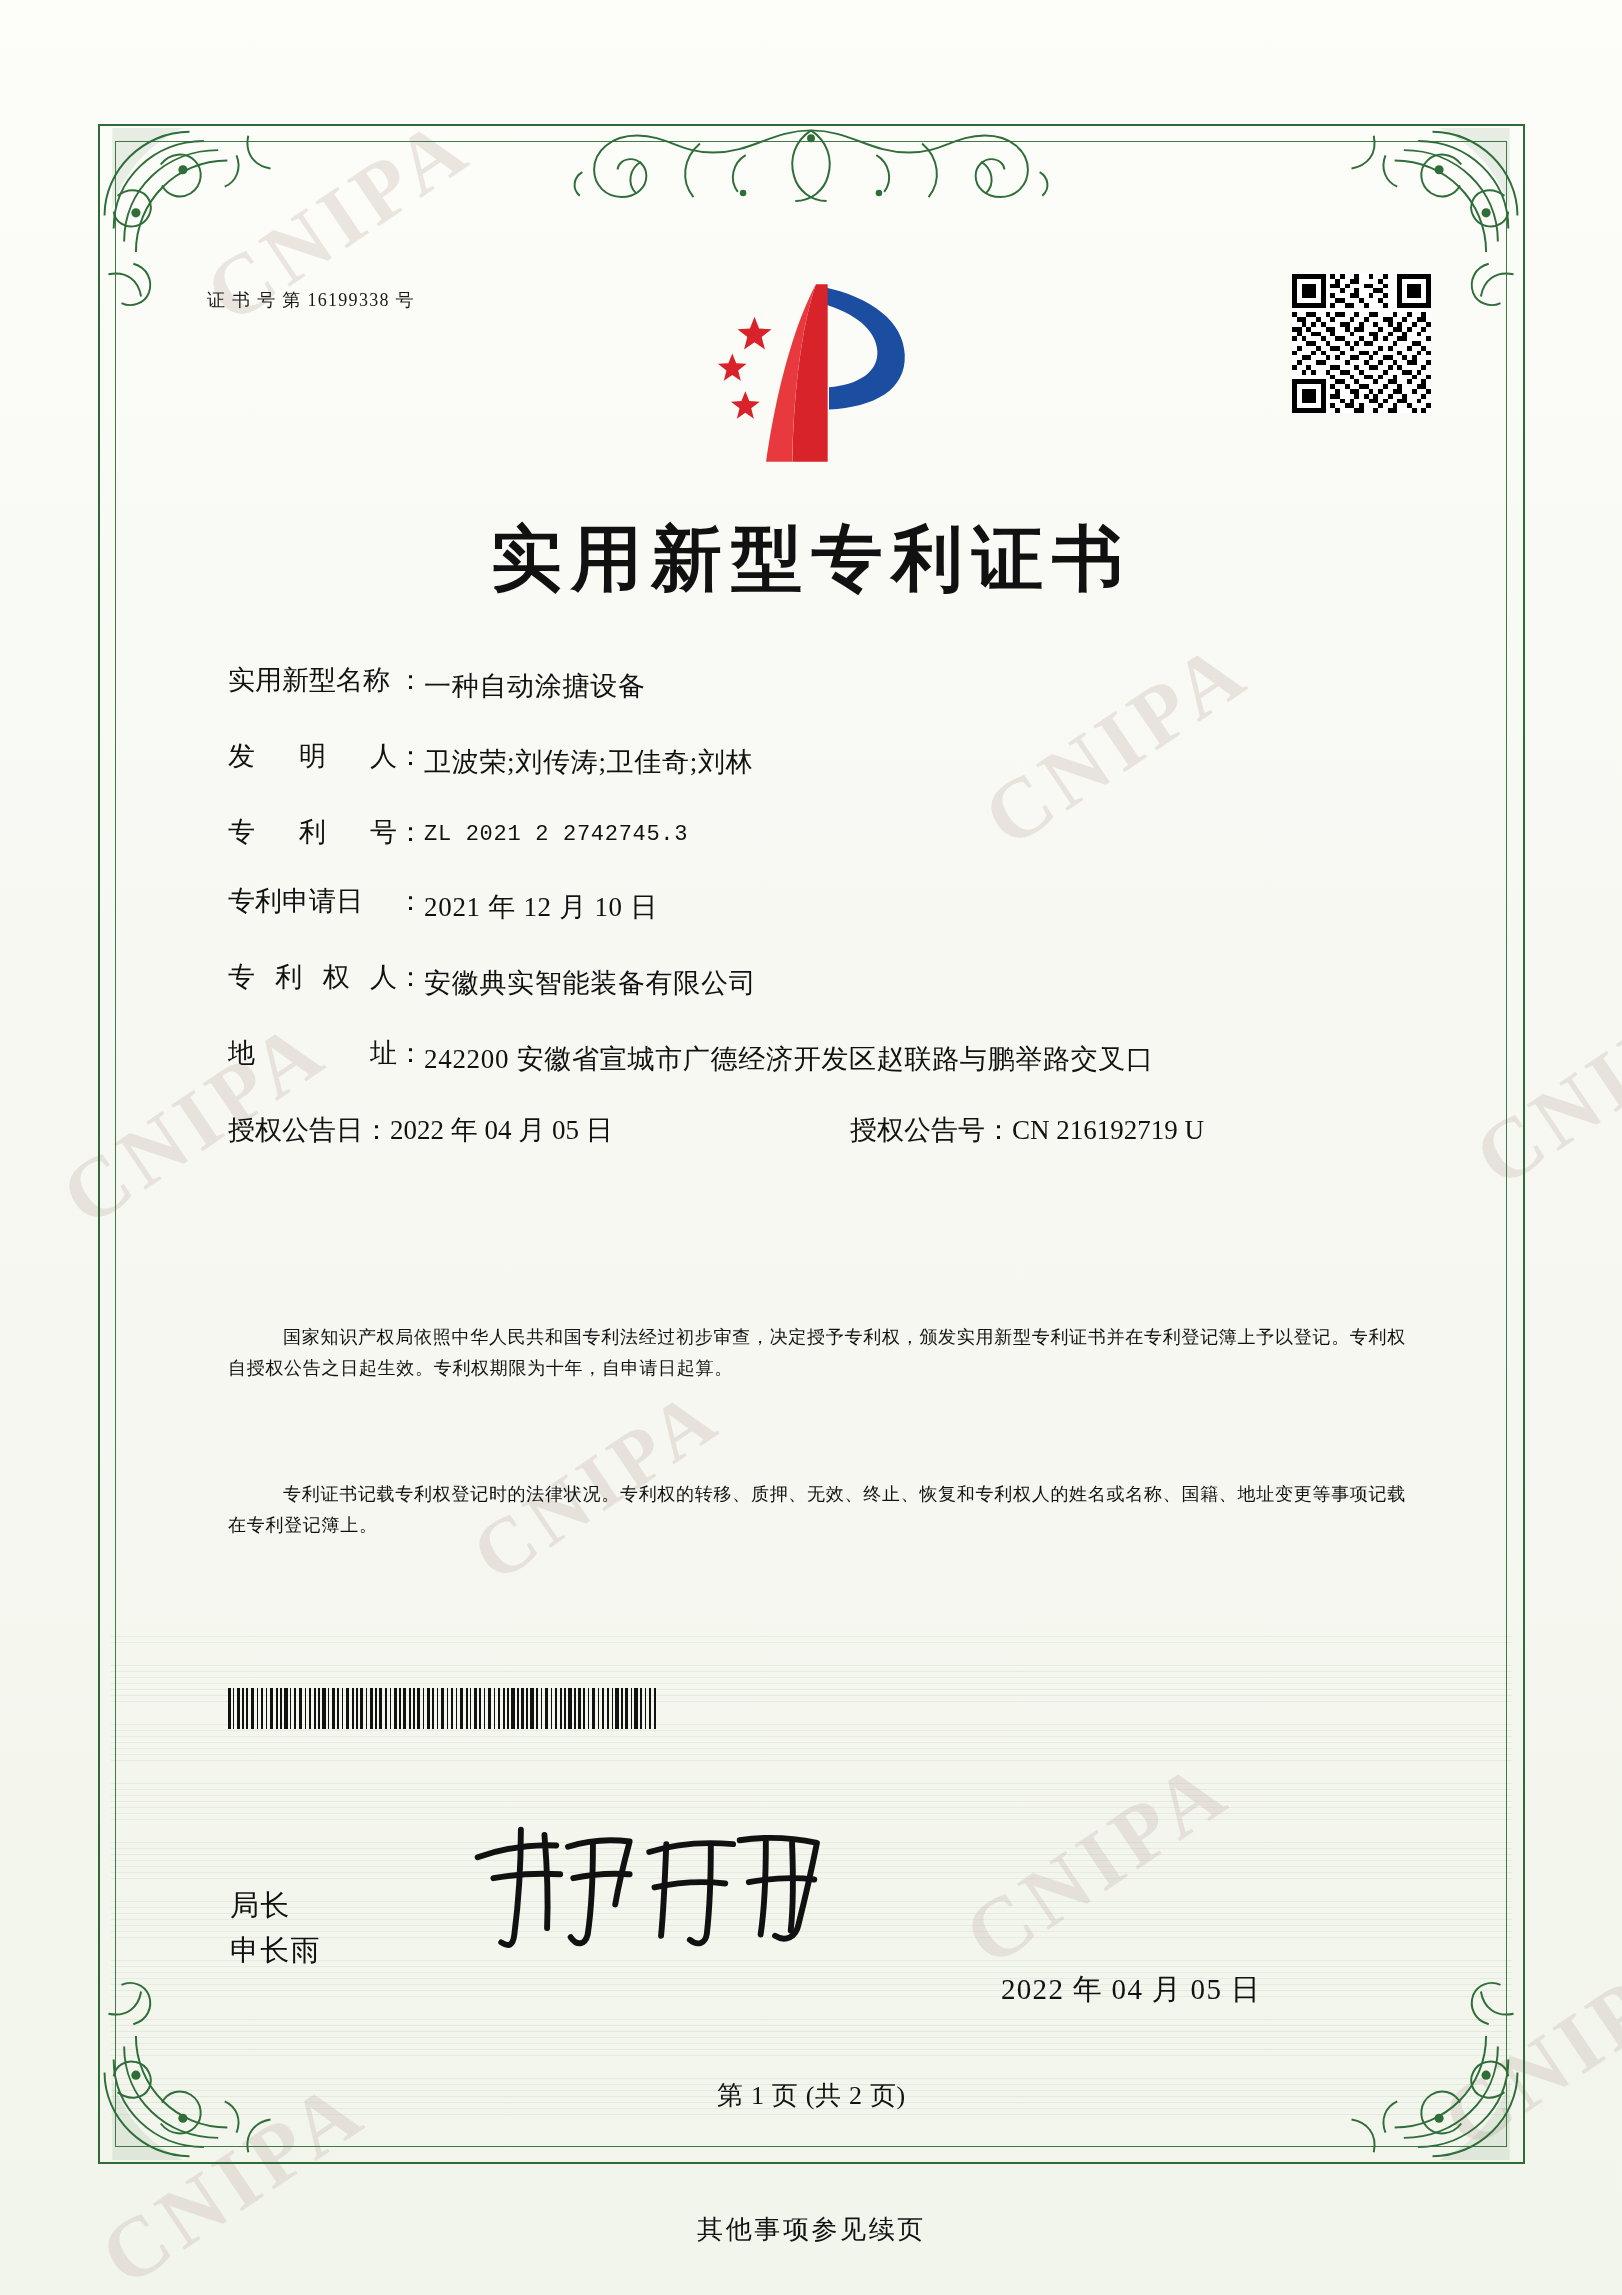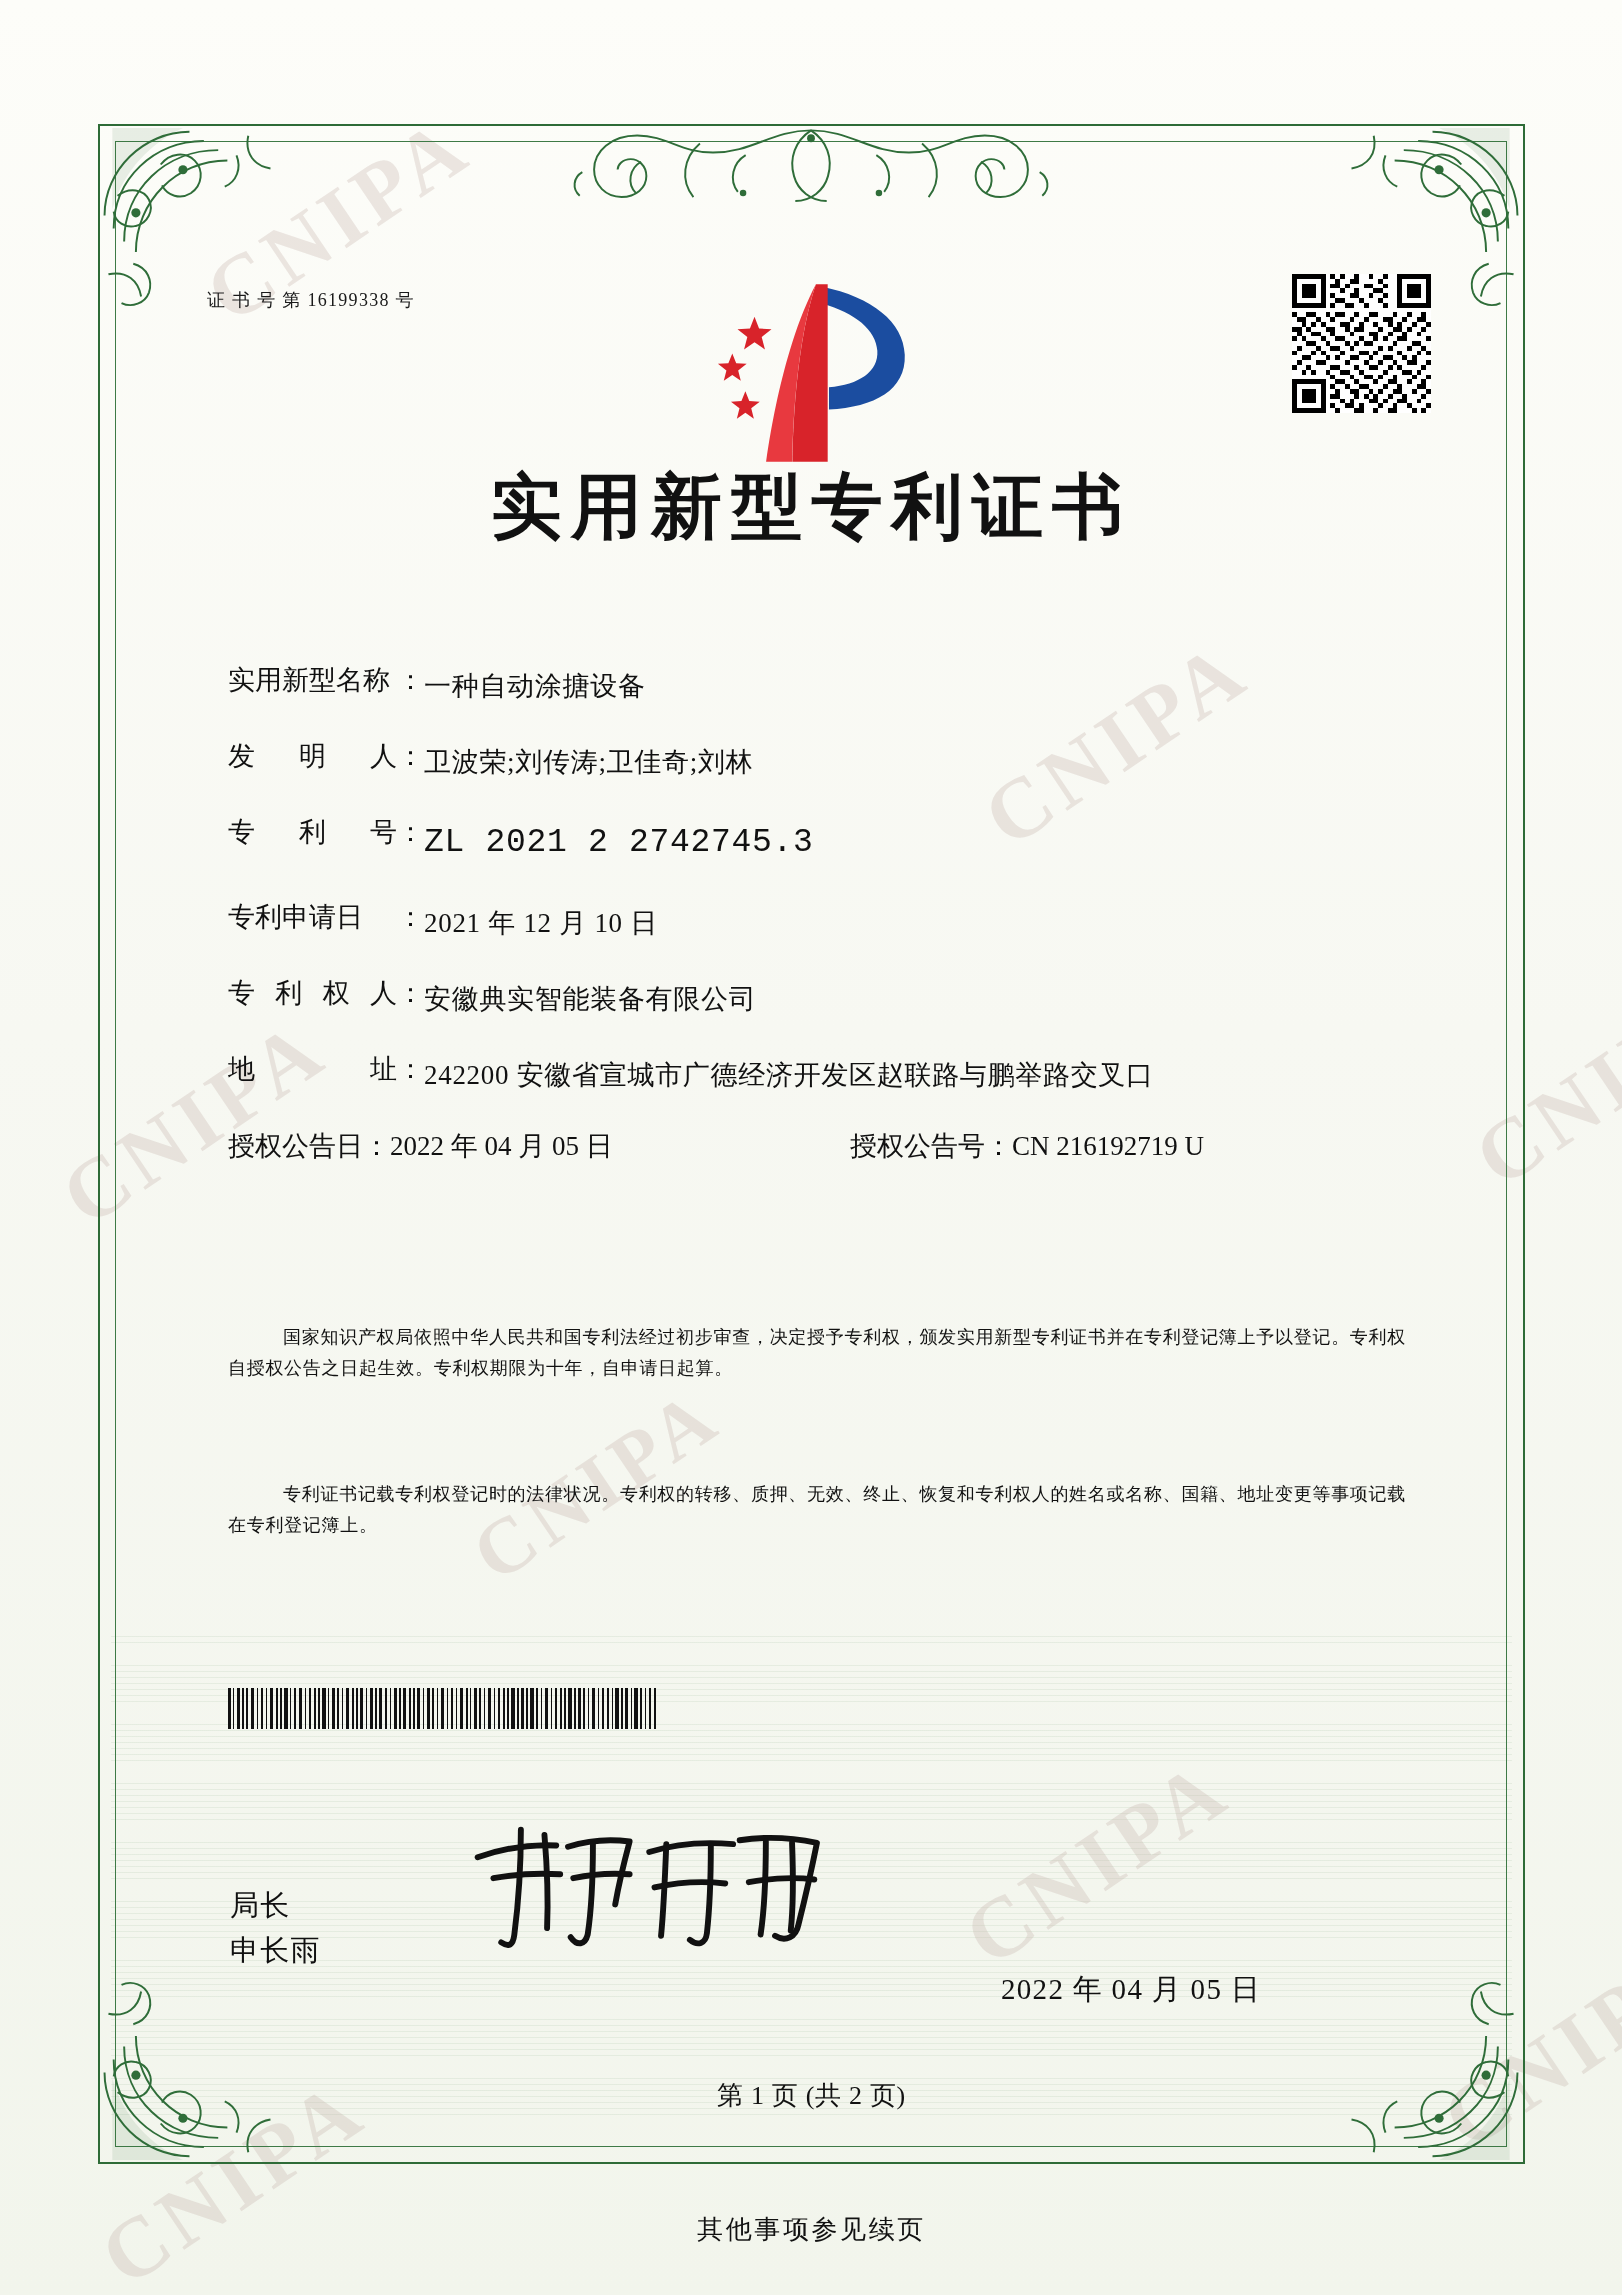--- a/index.html
+++ b/index.html
@@ -135,21 +135,21 @@
     top: 275px;
     width: 236px;
     height: 196px;
   }
   .emblem svg { width: 100%; height: 100%; display: block; }
 
   .main-title {
     position: absolute;
     left: 0;
     right: 0;
-    top: 460px;
+    top: 512px;
     text-align: center;
     font-family: "DejaVu Serif", "Liberation Serif", serif;
     font-size: 71px;
     font-weight: 700;
     letter-spacing: 9.2px;
     color: #111;
   }
 
   
   .fields {
@@ -179,21 +179,21 @@
   .field-label.spread span { display: inline-block; }
   .field-colon { flex: 0 0 auto; }
   .field-value {
     flex: 1 1 auto;
     letter-spacing: 0.7px;
     word-break: break-all;
     line-height: 1.45;
   }
   .field-value.mono {
     font-family: "Liberation Mono", "DejaVu Sans Mono", monospace;
-    font-size: 33px;
+    font-size: 22px;
     letter-spacing: 0.7px;
   }
 
   .pubrow {
     display: flex;
     align-items: flex-start;
     margin-bottom: 33px;
   }
   .pubrow .left { width: 622px; display:flex; }
   .pubrow .right { display:flex; }

